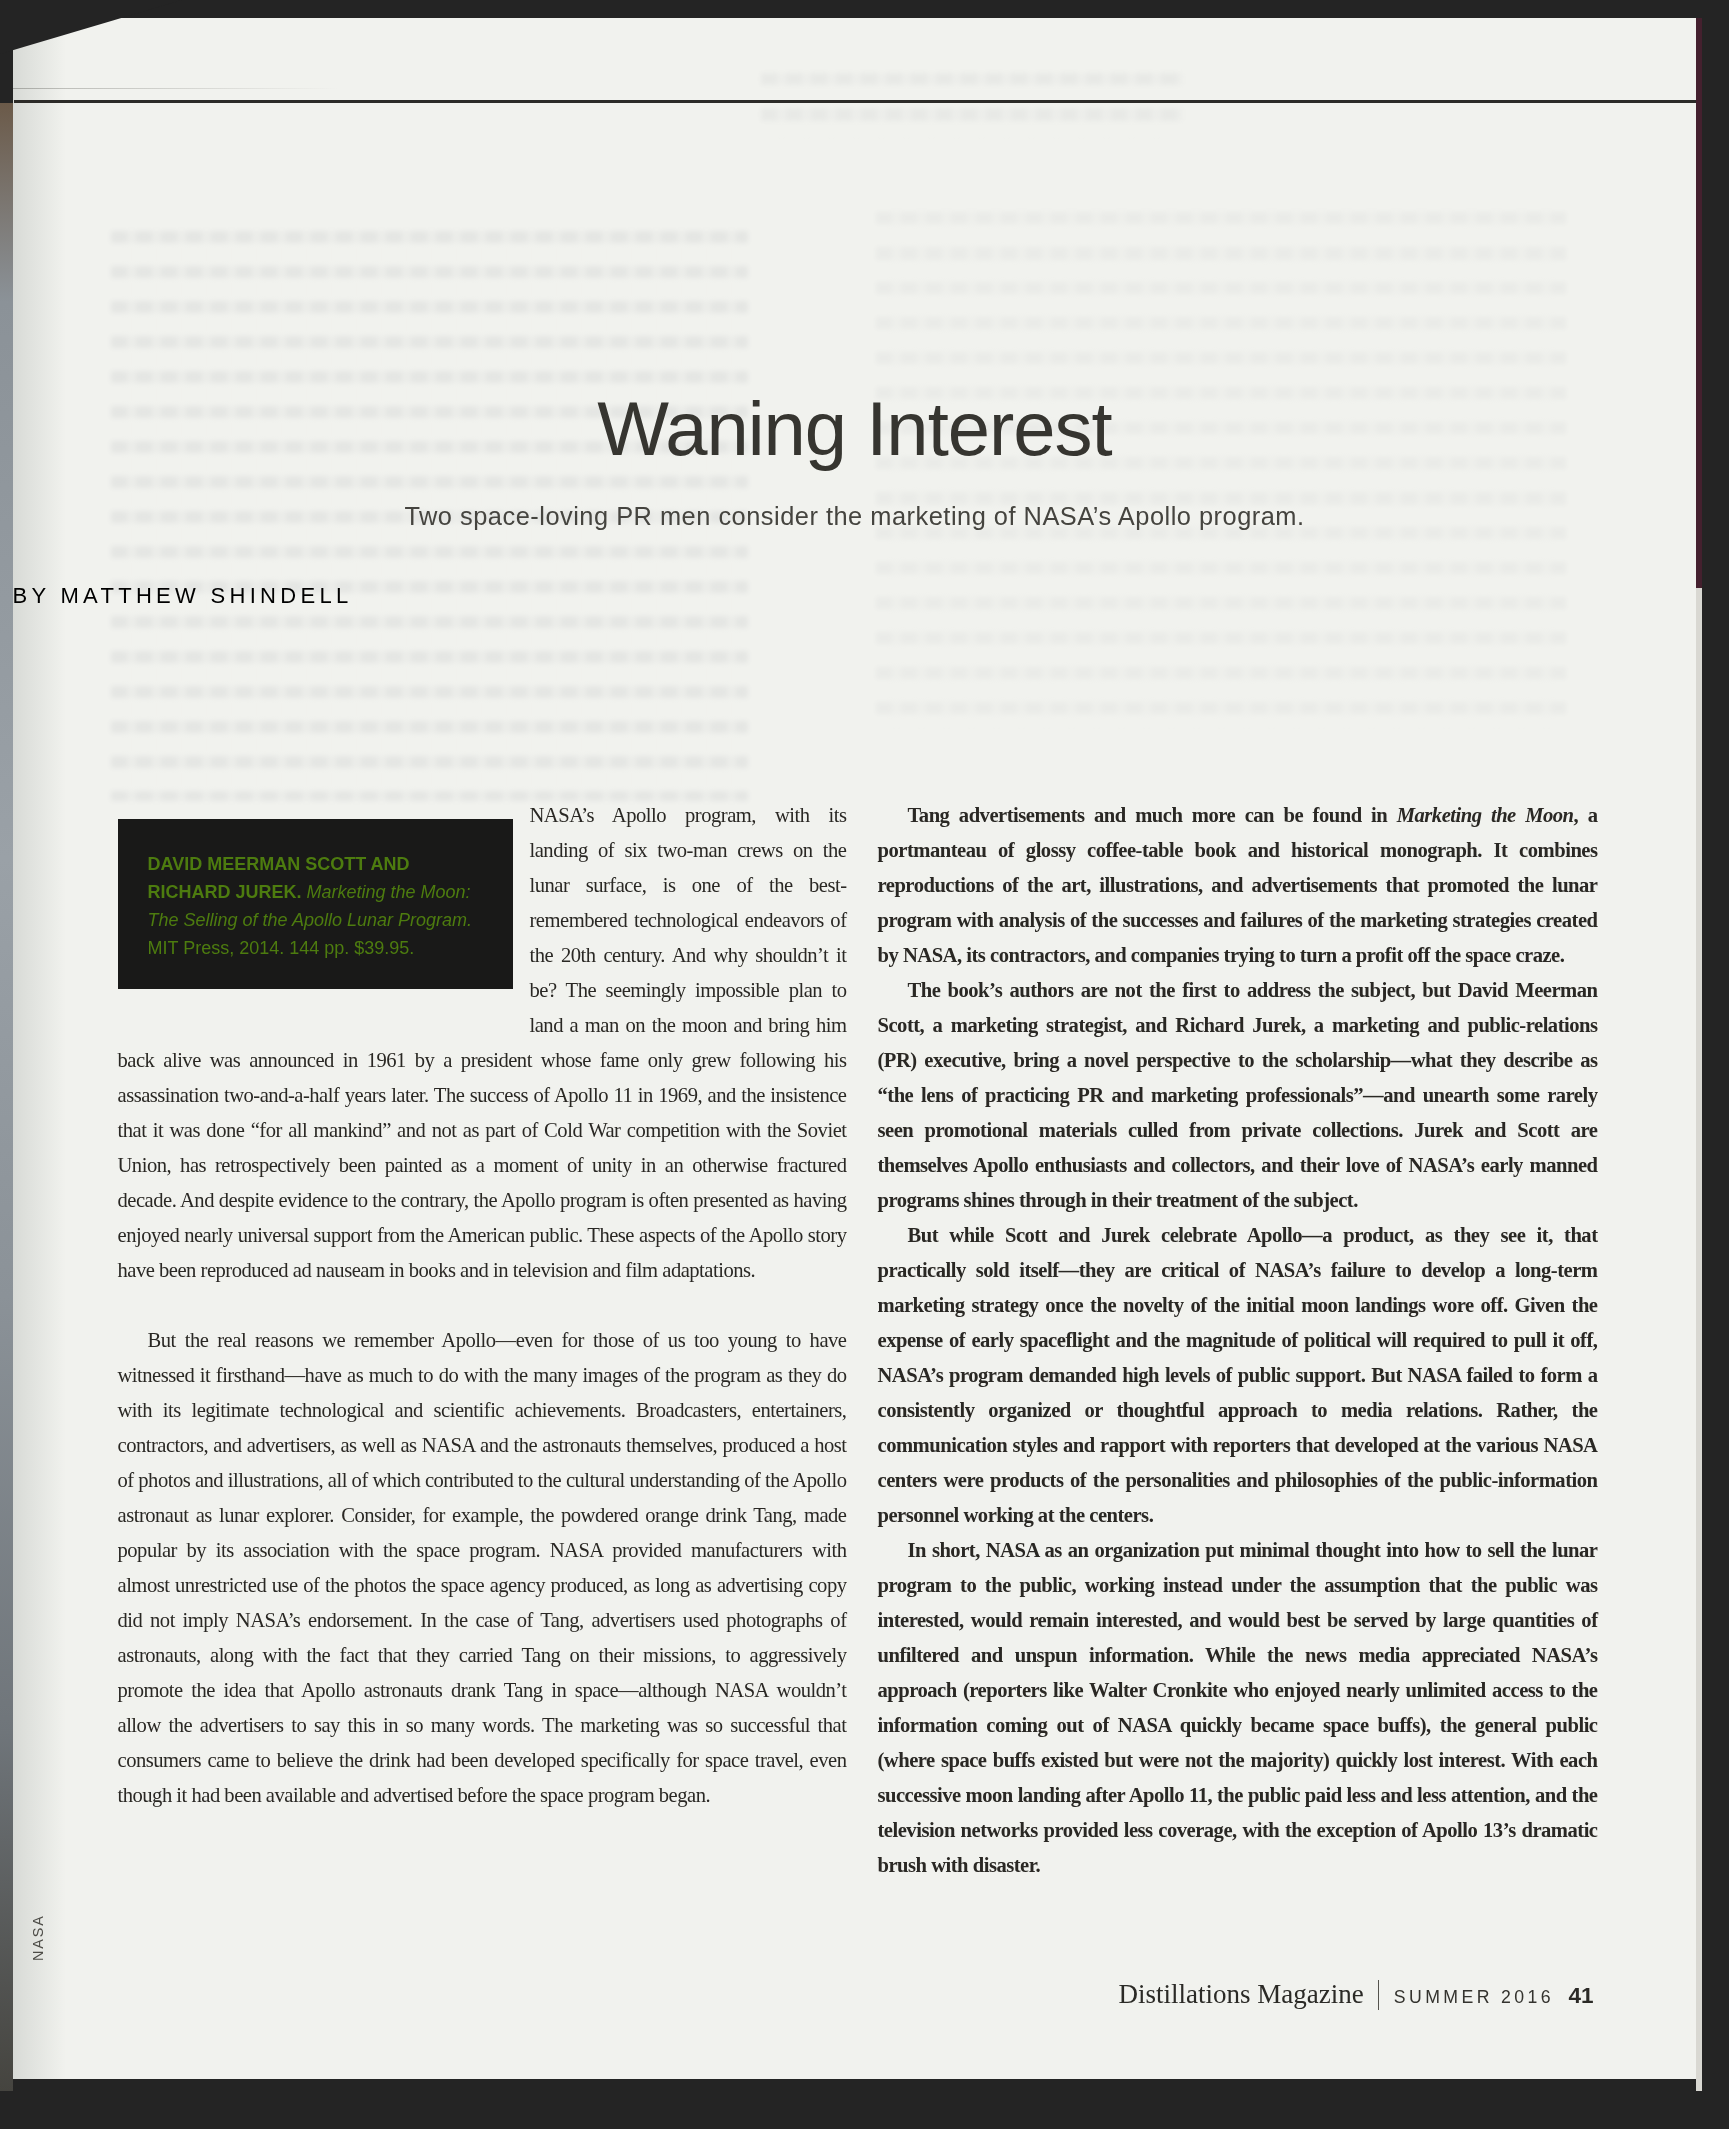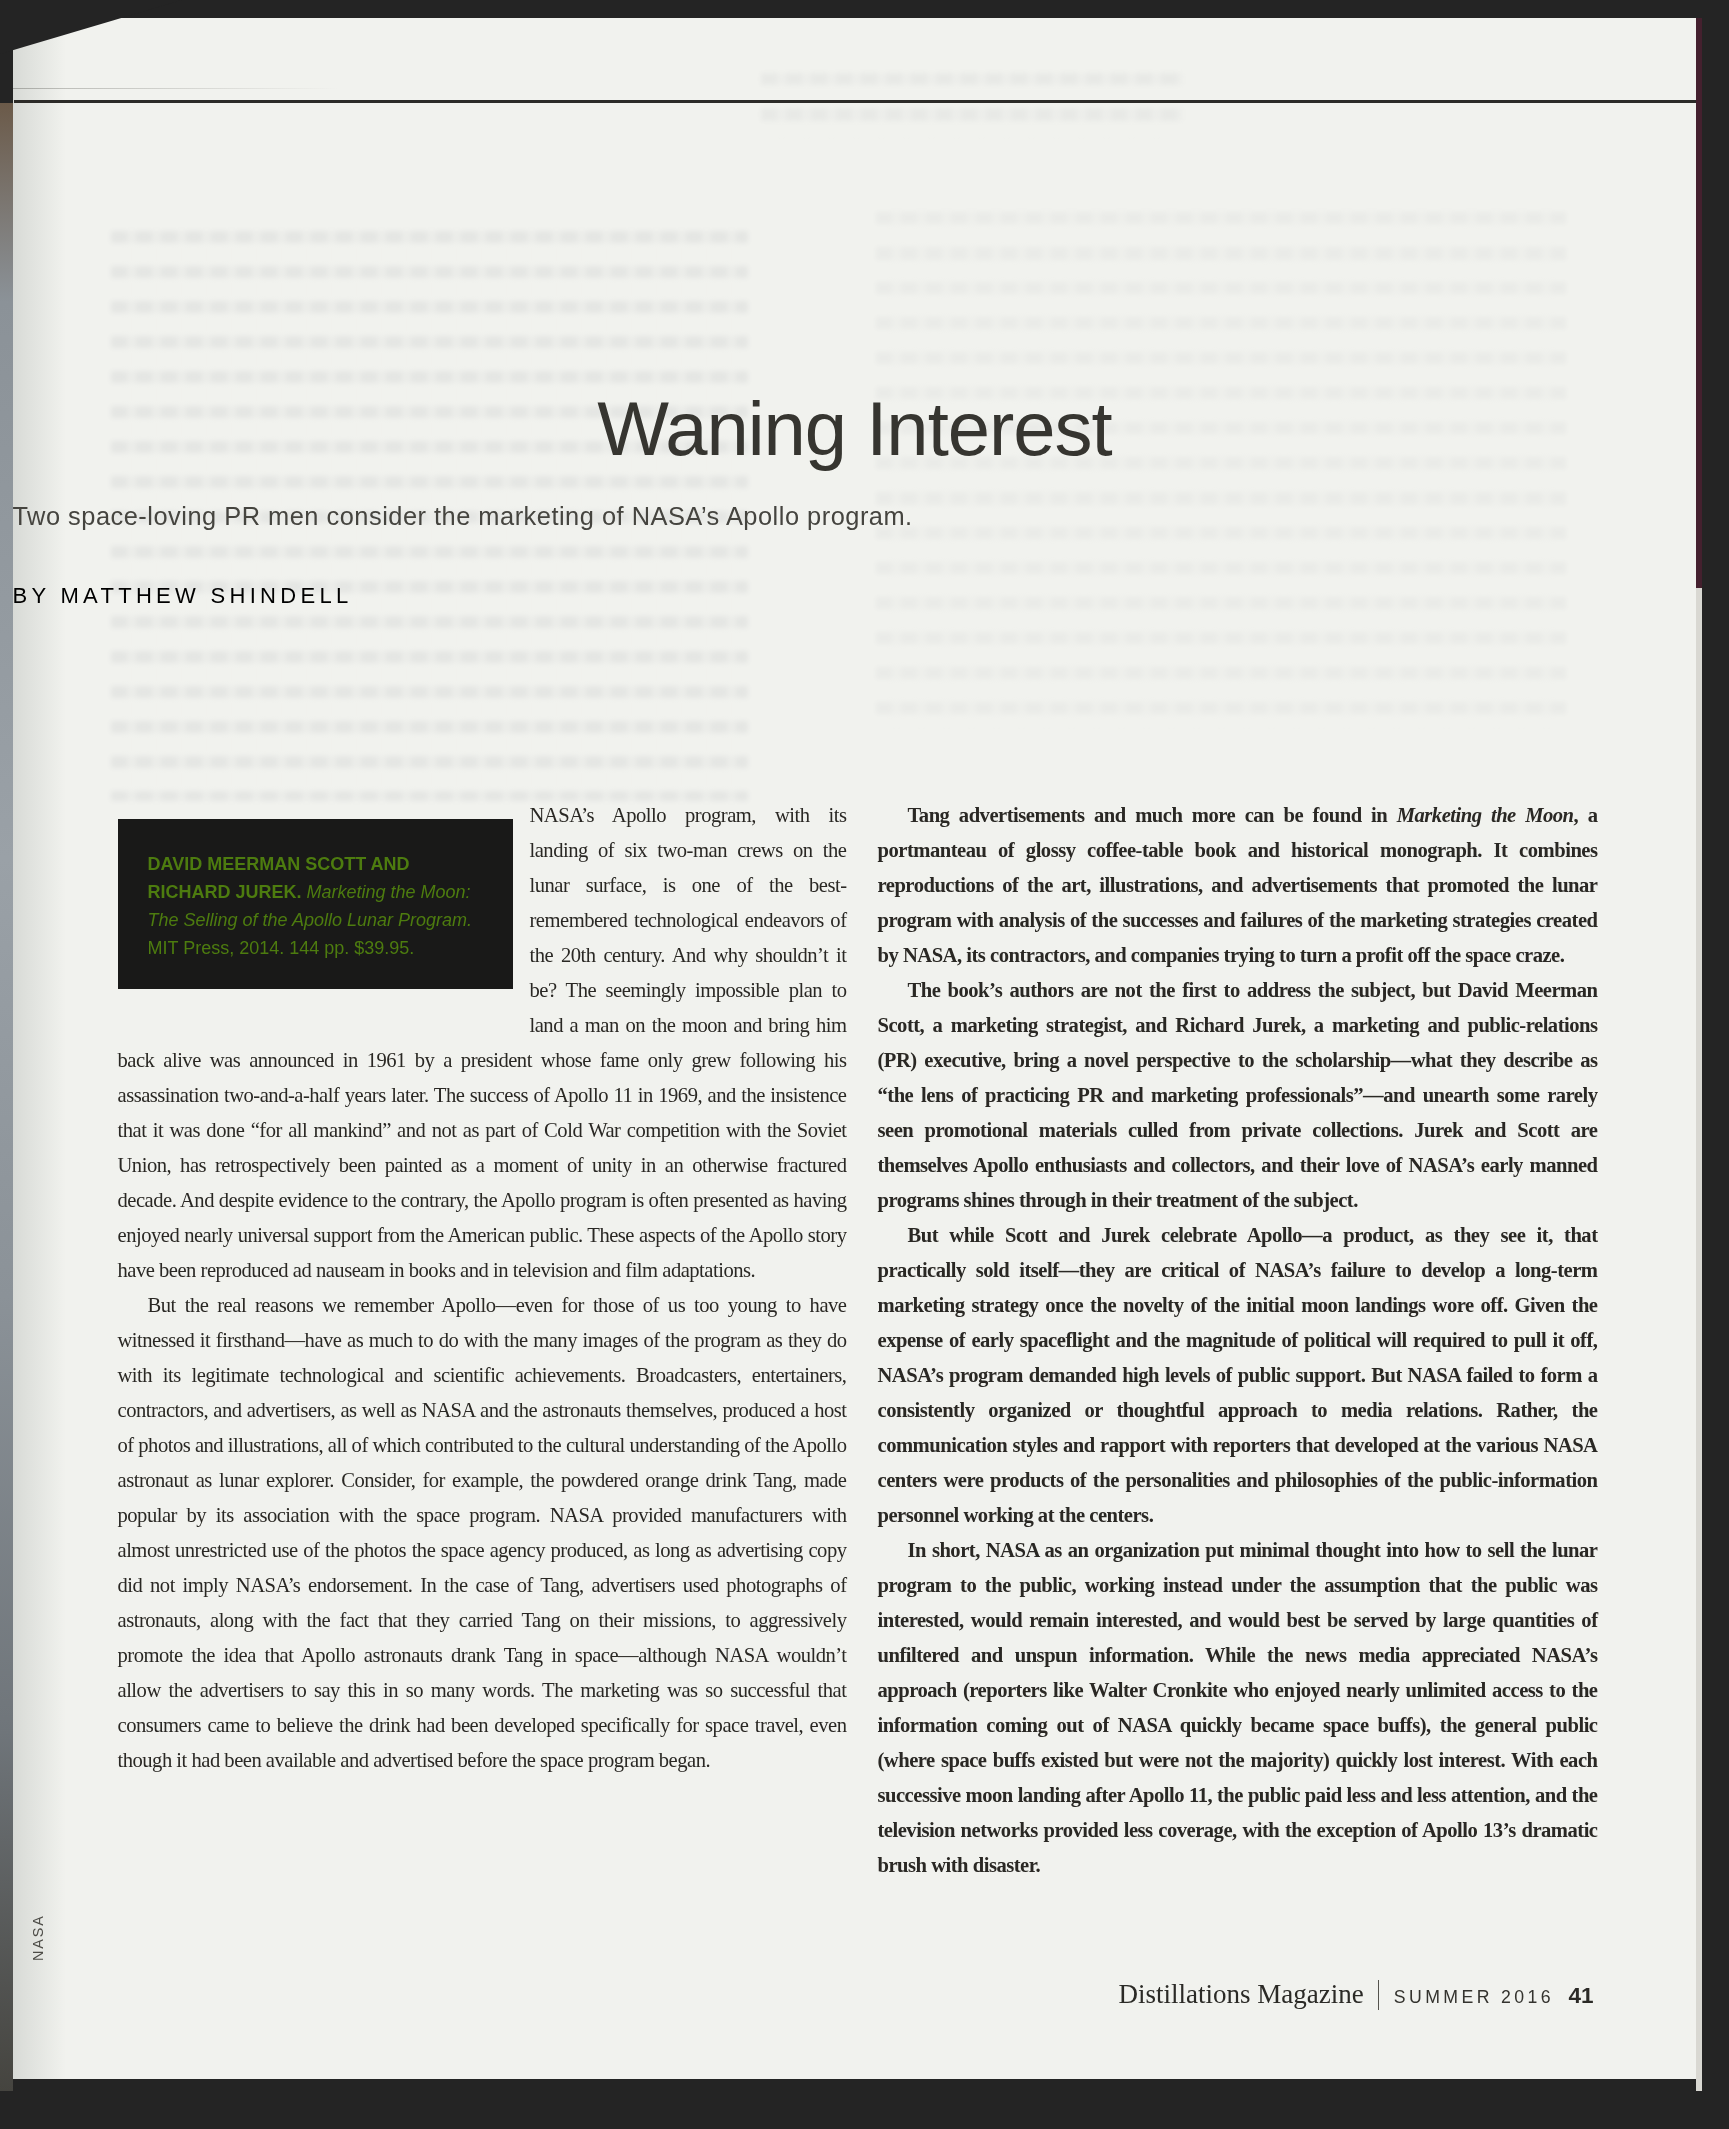--- a/index.html
+++ b/index.html
@@ -28,31 +28,31 @@
           repeating-linear-gradient(90deg,rgba(255,255,255,0) 0 16.3px,rgba(241,242,238,.55) 16.3px 25px),
           repeating-linear-gradient(180deg,rgba(72,78,94,.5) 0 12.5px,rgba(0,0,0,0) 12.5px 35px);}
   .ghost-a{left:98px;top:225px;width:637px;height:570px;opacity:.14;}
   .ghost-b{left:863px;top:206px;width:690px;height:518px;opacity:.08;}
   .ghost-c{left:748px;top:67px;width:422px;height:67px;opacity:.10;}
   
   .rule{position:absolute;left:1.9px;top:94px;width:1685px;height:2.9px;background:#2c2b28;}
   .title{position:absolute;left:0;top:379px;width:100%;margin:0;text-align:center;
         font-family:"Liberation Sans",sans-serif;font-weight:400;font-size:76px;
         letter-spacing:-1px;color:#363530;}
-  .subtitle{position:absolute;left:0;top:496px;width:100%;margin:0;
+  .subtitle{position:absolute;left:0;top:496px;width:100%;margin:0;text-align:center;
         font-family:"Liberation Sans",sans-serif;font-size:25.4px;letter-spacing:0.5px;color:#45443f;}
   .byline{position:absolute;left:0;top:577px;width:100%;margin:0;
         font-family:"Liberation Sans",sans-serif;font-size:22px;letter-spacing:4.3px;color:#000000;}
   
   .col{position:absolute;top:792px;color:#2a2824;}
   .col-left{left:105px;width:729px;}
   .col-right{left:865px;width:720px;font-weight:bold;}
   .body-p{margin:0;font-size:20.6px;line-height:35px;letter-spacing:-0.5px;
         text-align:justify;hyphens:auto;}
-  .col-left .body-p + .body-p{text-indent:30px;}
+  .col-left .body-p + .body-p{text-indent:30px;margin-top:35px;}
   .col-right .body-p{text-indent:30px;}
   
   .bookbox{float:left;width:395px;box-sizing:border-box;margin:21px 17px 20px 0;
         padding:31px 27px 27px 30px;background:#191918;color:#4d7c0f;
         font-family:"Liberation Sans",sans-serif;font-size:18px;line-height:28px;
         letter-spacing:0;text-align:left;}
   .bb-bold{font-weight:700;}
   .bb-italic{font-style:italic;}
   
   .footer{position:absolute;right:103px;top:1973px;display:flex;align-items:baseline;gap:14.4px;}

